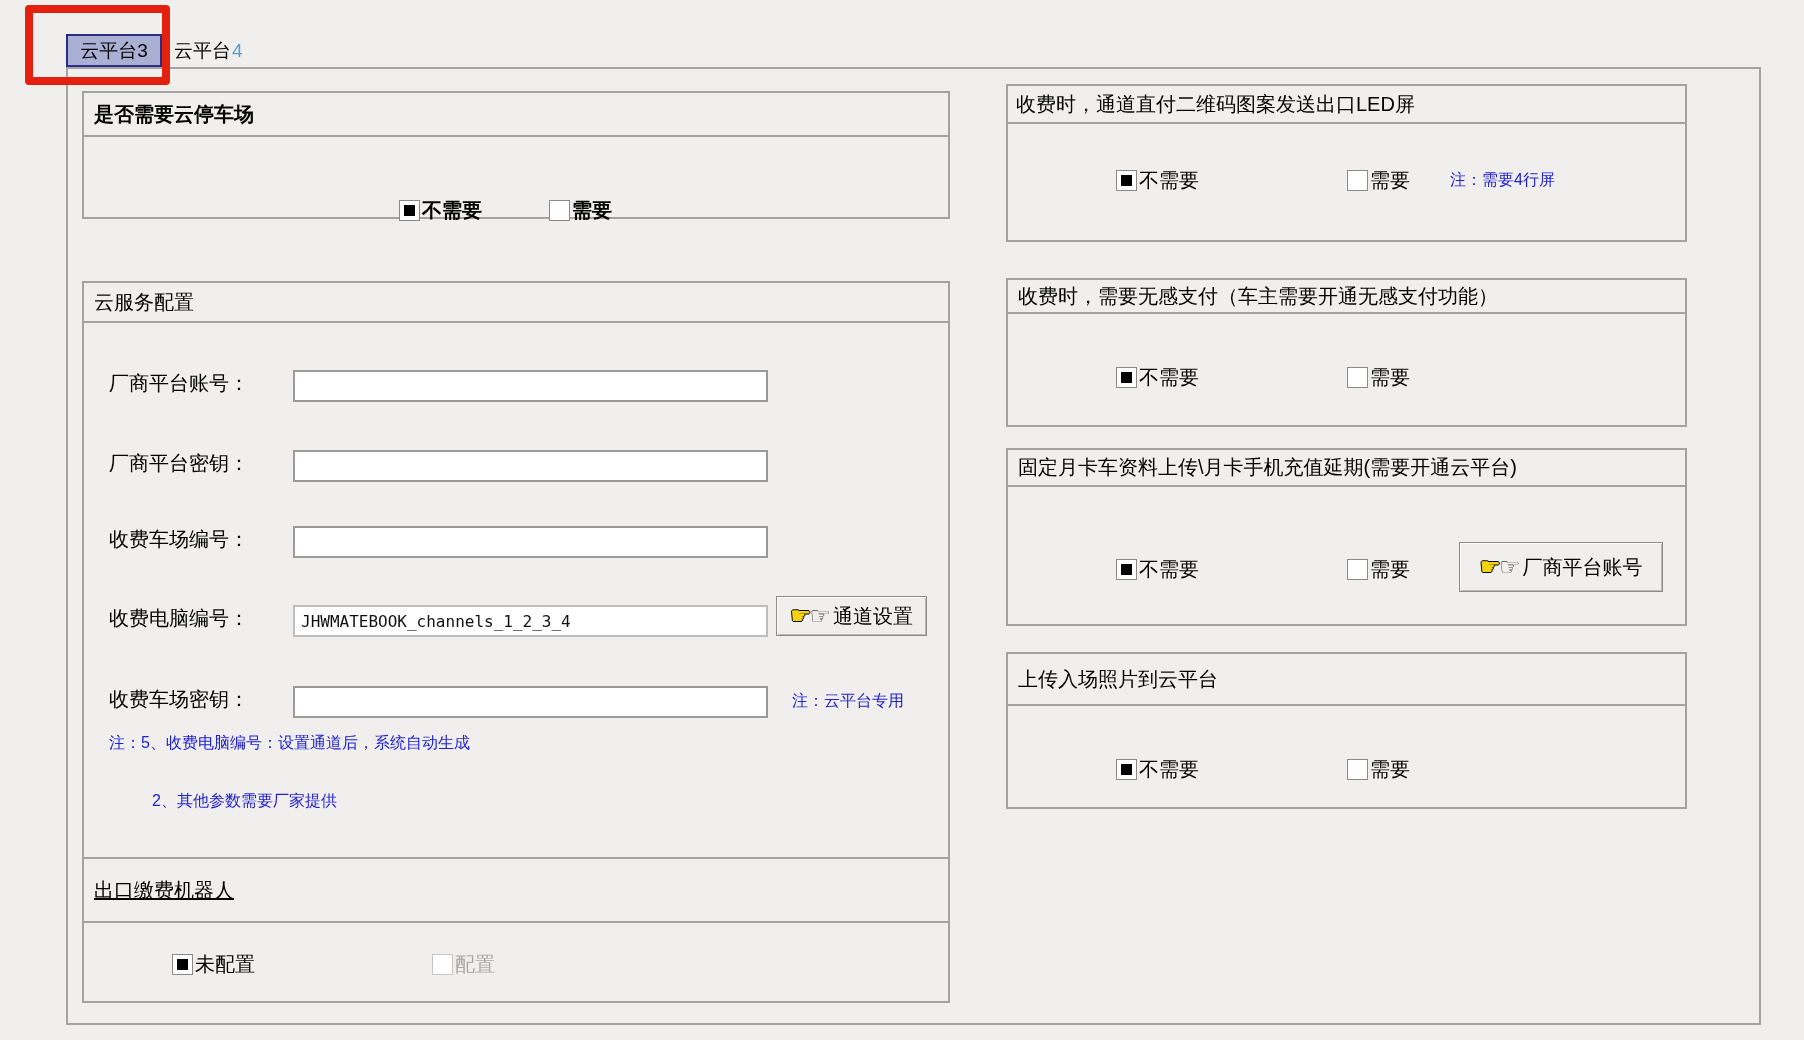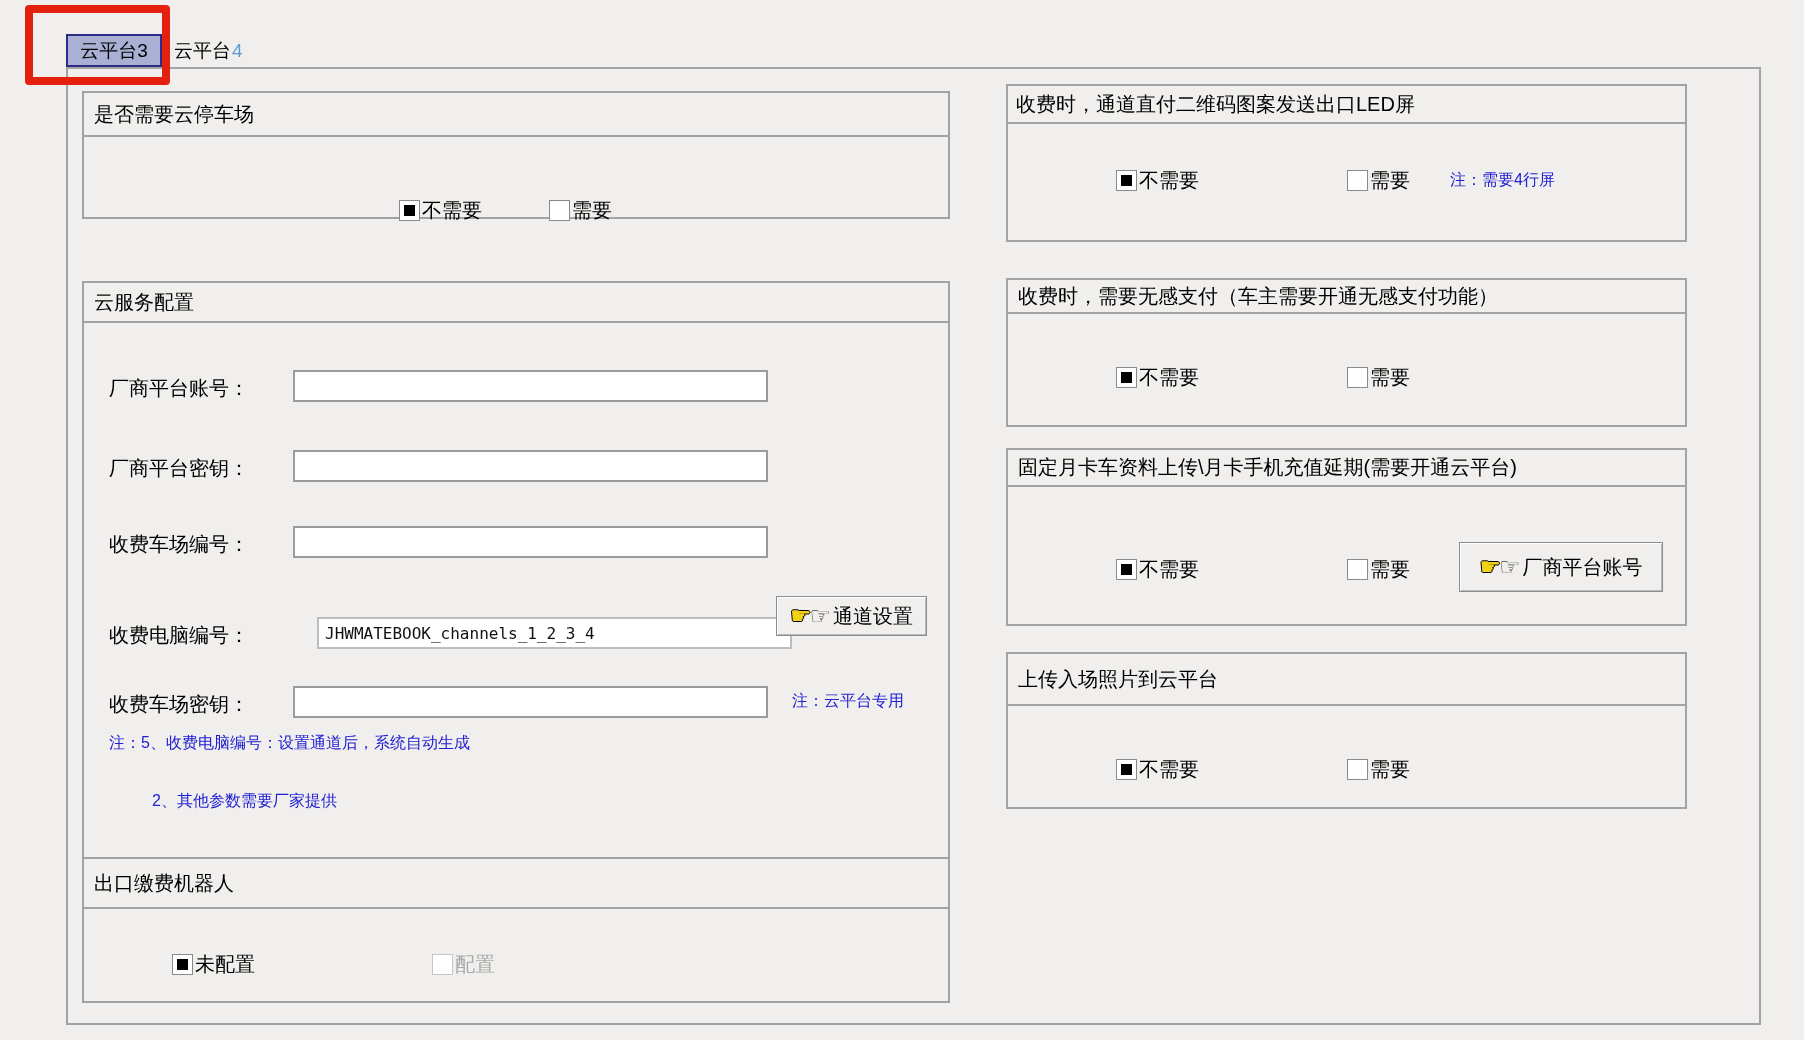--- a/index.html
+++ b/index.html
@@ -43,21 +43,21 @@
     width:21px;height:21px;background:#ffffff;border:1px solid #8a8a8a;
     box-sizing:border-box;display:inline-block;flex:0 0 auto;
   }
   .cb.checked::after{
     content:"";display:block;width:11px;height:11px;background:#000;margin:4px auto;
   }
   .cb.disabled{border-color:#c6c6c6;}
   .opt-label{font-size:20px;margin-left:2px;white-space:nowrap;}
   .opt-label.disabled{color:#a8a8a8;}
   
-  .field{position:absolute;left:25px;display:flex;align-items:flex-end;}
+  .field{position:absolute;left:25px;display:flex;align-items:flex-start;}
   .field-label{width:184px;font-size:20px;white-space:nowrap;}
   .text-input{
     width:475px;height:32px;box-sizing:border-box;
     border:2px solid #9a9a9a;background:#fff;
     font-family:"DejaVu Sans Mono","Liberation Mono",monospace;
     font-size:16px;padding:2px 6px;color:#111;
   }
   .text-input.ro{border:2px solid #bdbdbd;}
   
   .win-btn{
@@ -86,21 +86,21 @@
   <div class="tab tab-selected">
     <span>云平台3</span>
   </div>
   <div class="tab tab-plain">
     <span>云平台</span>
       <span class="tab-num">4</span>
   </div>
 
   <div class="panel"></div>
 
-  <div class="group" style="left:82px;top:91px;width:868px;height:128px;">
+  <div class="group" style="left:82px;top:91px;width:868px;height:128px;font-weight:bold;">
     <div class="group-title" style="height:44px;">是否需要云停车场</div>
     <div class="opt" style="left:315px;top:104px;">
       <span class="cb checked"></span>
       <span class="opt-label">不需要</span>
     </div>
     <div class="opt" style="left:465px;top:104px;">
       <span class="cb"></span>
       <span class="opt-label">需要</span>
     </div>
   </div>
@@ -116,42 +116,42 @@
     <div class="field" style="top:167px;">
       <span class="field-label">厂商平台密钥：</span>
       <input class="text-input" type="text" value="" style="">
     </div>
 
     <div class="field" style="top:243px;">
       <span class="field-label">收费车场编号：</span>
       <input class="text-input" type="text" value="" style="">
     </div>
 
-    <div class="field" style="top:334px;gap:24px;">
+    <div class="field" style="top:322px;">
       <span class="field-label">收费电脑编号：</span>
       <input class="text-input ro" type="text" value="JHWMATEBOOK_channels_1_2_3_4" style="">
     </div>
     <button class="win-btn" style="left:692px;top:313px;width:151px;height:40px;">
       <span class="hand-solid">☛</span>
       <span class="hand-outline">☞</span>
       <span>通道设置</span>
     </button>
 
     <div class="field" style="top:403px;">
       <span class="field-label">收费车场密钥：</span>
       <input class="text-input" type="text" value="" style="">
     </div>
     <div class="note" style="left:708px;top:408px;">注：云平台专用</div>
 
     <div class="note" style="left:25px;top:450px;">注：5、收费电脑编号：设置通道后，系统自动生成</div>
     <div class="note" style="left:68px;top:508px;">2、其他参数需要厂家提供</div>
   </div>
 
   <div class="group" style="left:82px;top:857px;width:868px;height:146px;">
-    <div class="group-title" style="height:50px;">出口缴费机器人</div>
+    <div class="group-title" style="height:64px;text-decoration:underline;">出口缴费机器人</div>
     <div class="opt" style="left:88px;top:92px;">
       <span class="cb checked"></span>
       <span class="opt-label">未配置</span>
     </div>
     <div class="opt" style="left:348px;top:92px;">
       <span class="cb disabled"></span>
       <span class="opt-label disabled">配置</span>
     </div>
   </div>
 

